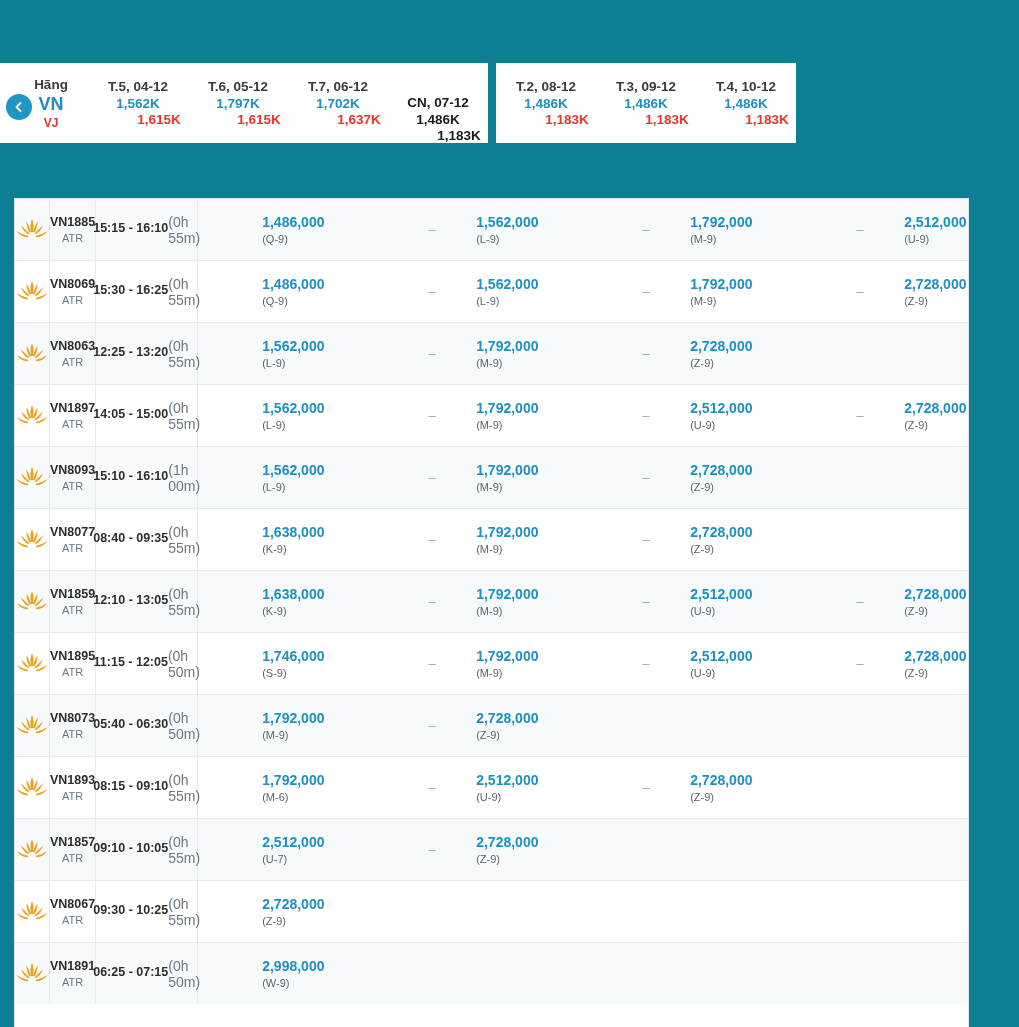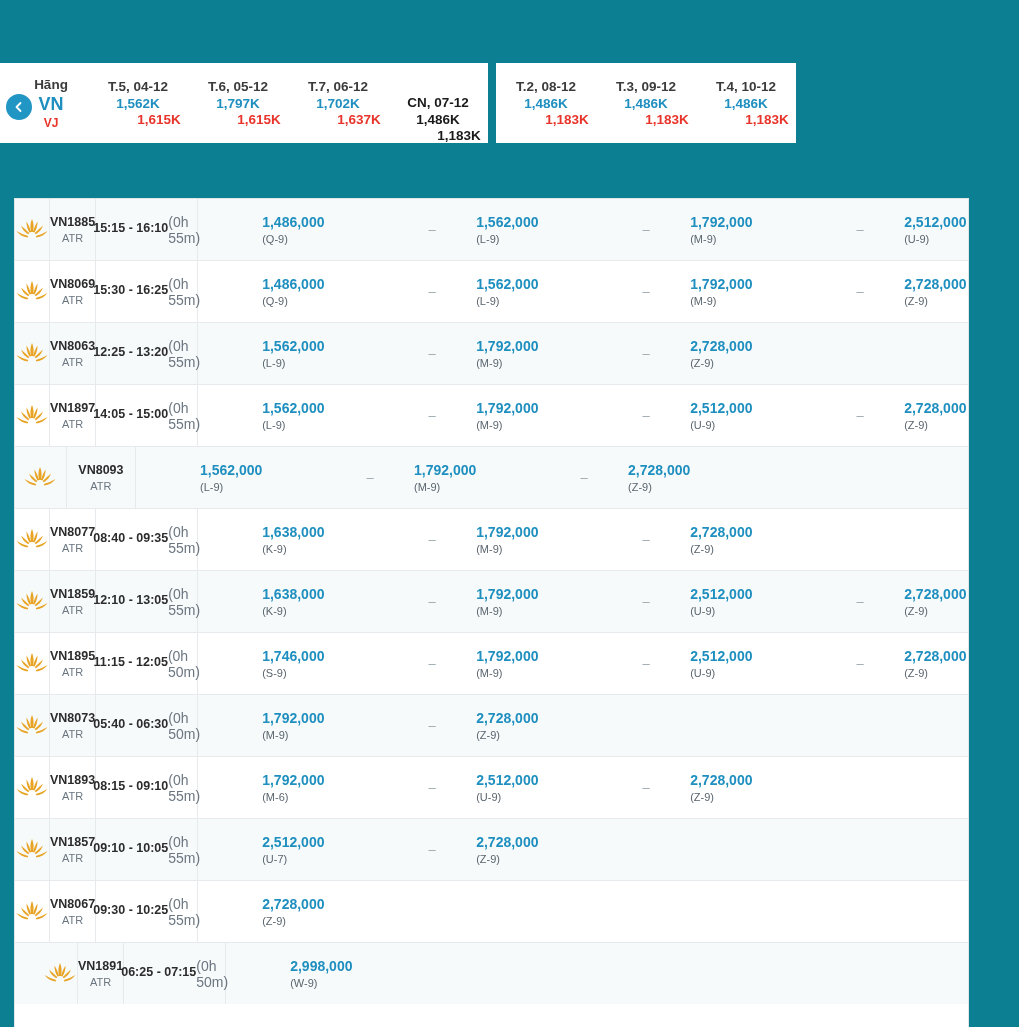--- a/index.html
+++ b/index.html
@@ -126,21 +126,20 @@
     align-items: stretch;
     height: 61px;
     border-bottom: 1px solid #e6eaec;
     background: #ffffff;
   }
   .flight-row:nth-child(odd) {
     background: #f6fafb;
   }
   .flight-row:last-child {
     border-bottom: none;
-    padding-left: 28px;
   }
   .cell-logo {
     width: 66px;
     display: flex;
     align-items: center;
     justify-content: center;
     border-right: 1px solid #e6eaec;
     box-sizing: border-box;
   }
   .cell-flight {
@@ -487,20 +486,24 @@
                 <path d="M1.5 14 C4.3 17.8 8 20 12.6 20.6 L13.2 18.9 C9.2 17.8 5.4 16.3 1.5 14 Z"></path>
                 <path d="M32.5 14 C28.6 16.3 24.8 17.8 20.8 18.9 L21.4 20.6 C26 20 29.7 17.8 32.5 14 Z"></path>
               </g>
             </svg>
           </span>
         </div>
         <div class="cell-flight">
           <div class="fl-code">VN8093</div>
           <div class="fl-type">ATR</div>
         </div>
+        <div class="cell-time">
+          <div class="tm-range">15:10 - 16:10</div>
+          <div class="tm-dur">(1h 00m)</div>
+        </div>
         <div class="fares">
           <div class="fare-sep"></div>
           <div class="fare">
             <div class="fare-price">1,562,000</div>
             <div class="fare-class">(L-9)</div>
           </div>
           <div class="fare-sep">–</div>
           <div class="fare">
             <div class="fare-price">1,792,000</div>
             <div class="fare-class">(M-9)</div>

